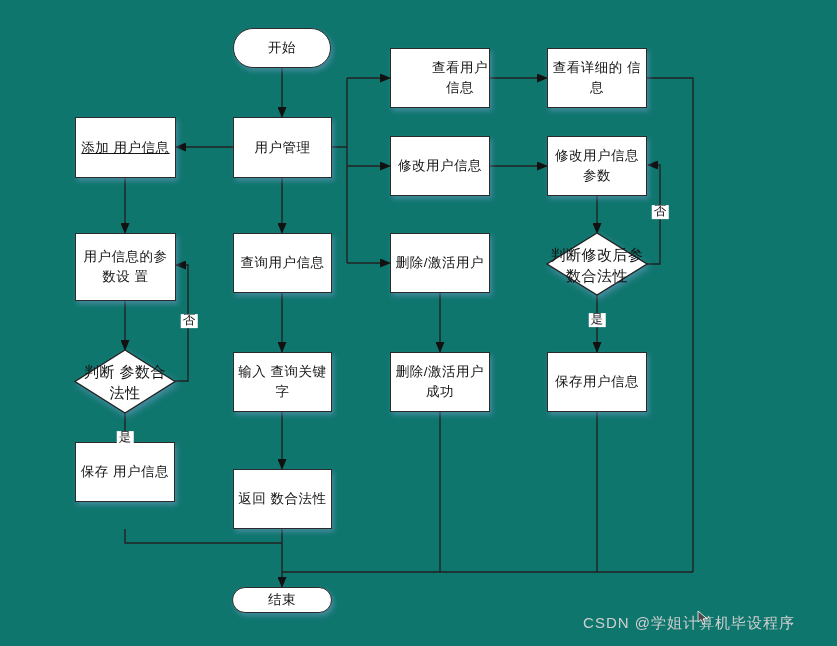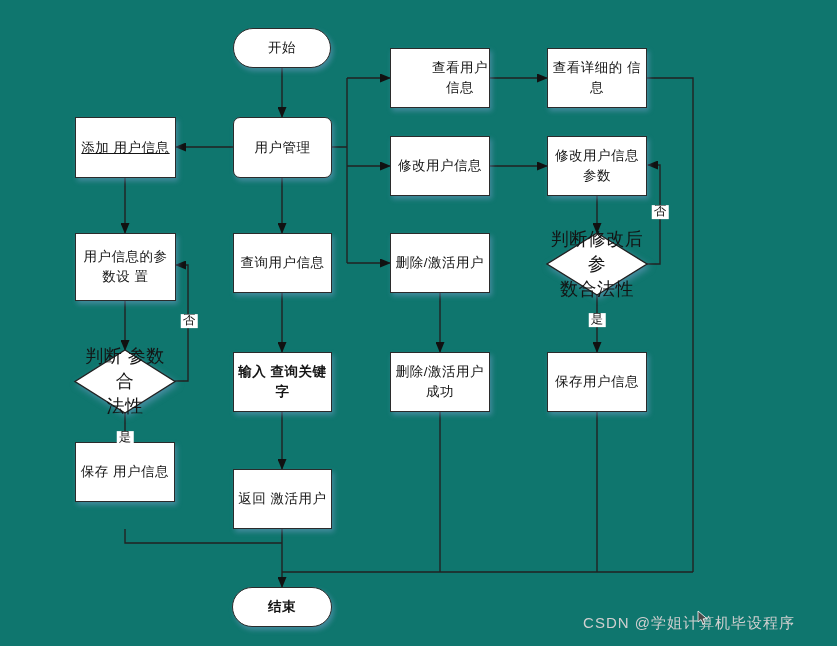--- a/index.html
+++ b/index.html
@@ -21,21 +21,21 @@
     text-align:center;
     font-size:13.5px;line-height:1.45;letter-spacing:.5px;
     white-space:pre-line;
     box-shadow:2px 3px 5px rgba(130,165,215,.45);
   }
   .terminator{border-radius:20px;}
   .dlabel{
     position:absolute;
     display:flex;align-items:center;justify-content:center;
     text-align:center;
-    font-size:18px;line-height:1.4;letter-spacing:.5px;
+    font-size:15px;line-height:1.4;letter-spacing:.5px;
     white-space:pre-line;
     background:transparent;border:none;box-shadow:none;
   }
   .elabel{
     position:absolute;
     transform:translate(-50%,-50%);
     background:#ffffff;
     font-size:12.5px;padding:0 2px;
     line-height:1.1;
   }
@@ -85,41 +85,41 @@
       <path d="M125,293 L125,350" marker-end="url(#arw)"></path>
       <path d="M125,413 L125,469" marker-end="url(#arw)"></path>
       <path d="M175,381 L188,381 L188,265 L176,265" marker-end="url(#arw)"></path>
       <path d="M125,529 L125,543 L282,543"></path>
       <polygon class="diamond" points="125,350 175,381.5 125,413 75,381.5" fill="#ffffff"></polygon>
       <polygon class="diamond" points="597,233 647,264 597,295 547,264" fill="#ffffff"></polygon>
     </g>
   </svg>
 
   <div class="node terminator" style="left:233px;top:28px;width:98px;height:40px;">开始</div>
-  <div class="node terminator" style="left:232px;top:587px;width:100px;height:40px;font-weight:bold;">结束</div>
+  <div class="node terminator" style="left:232px;top:587px;width:100px;height:26px;">结束</div>
 
-  <div class="node" style="left:233px;top:117px;width:99px;height:61px;border-radius:7px;">用户管理</div>
+  <div class="node" style="left:233px;top:117px;width:99px;height:61px;">用户管理</div>
   <div class="node" style="left:75px;top:117px;width:101px;height:61px;text-decoration:underline;">添加 用户信息</div>
   <div class="node" style="left:390px;top:48px;width:100px;height:60px;padding-left:40px;">查看用户信息</div>
   <div class="node" style="left:547px;top:48px;width:100px;height:60px;">查看详细的 信
 息</div>
   <div class="node" style="left:390px;top:136px;width:100px;height:60px;">修改用户信息</div>
   <div class="node" style="left:547px;top:136px;width:100px;height:60px;">修改用户信息
 参数</div>
   <div class="node" style="left:390px;top:233px;width:100px;height:60px;">删除/激活用户</div>
   <div class="node" style="left:75px;top:233px;width:101px;height:68px;">用户信息的参
 数设 置</div>
   <div class="node" style="left:233px;top:233px;width:99px;height:60px;">查询用户信息</div>
-  <div class="node" style="left:233px;top:352px;width:99px;height:60px;font-weight:bold;">输入 查询关键
+  <div class="node" style="left:233px;top:352px;width:99px;height:60px;">输入 查询关键
 字</div>
   <div class="node" style="left:390px;top:352px;width:100px;height:60px;">删除/激活用户
 成功</div>
   <div class="node" style="left:547px;top:352px;width:100px;height:60px;">保存用户信息</div>
   <div class="node" style="left:75px;top:442px;width:100px;height:60px;">保存 用户信息</div>
-  <div class="node" style="left:233px;top:469px;width:99px;height:60px;">返回 激活用户</div>
+  <div class="node" style="left:233px;top:469px;width:99px;height:60px;">返回 数合法性</div>
 
   <div class="dlabel" style="left:77px;top:353px;width:96px;height:57px;">判断 参数合
 法性</div>
   <div class="dlabel" style="left:549px;top:236px;width:96px;height:57px;">判断修改后参
 数合法性</div>
 
   <div class="elabel" style="left:125px;top:438px;">是</div>
   <div class="elabel" style="left:189px;top:321px;">否</div>
   <div class="elabel" style="left:597px;top:320px;">是</div>
   <div class="elabel" style="left:660px;top:212px;">否</div>

